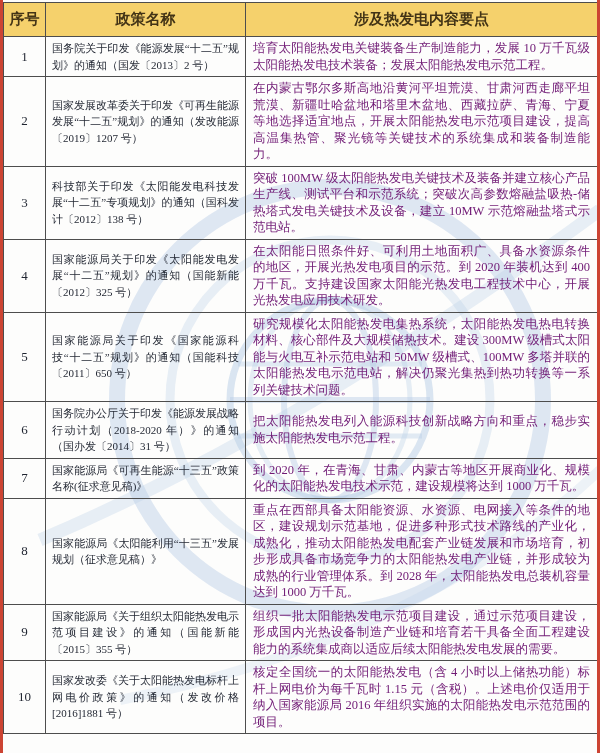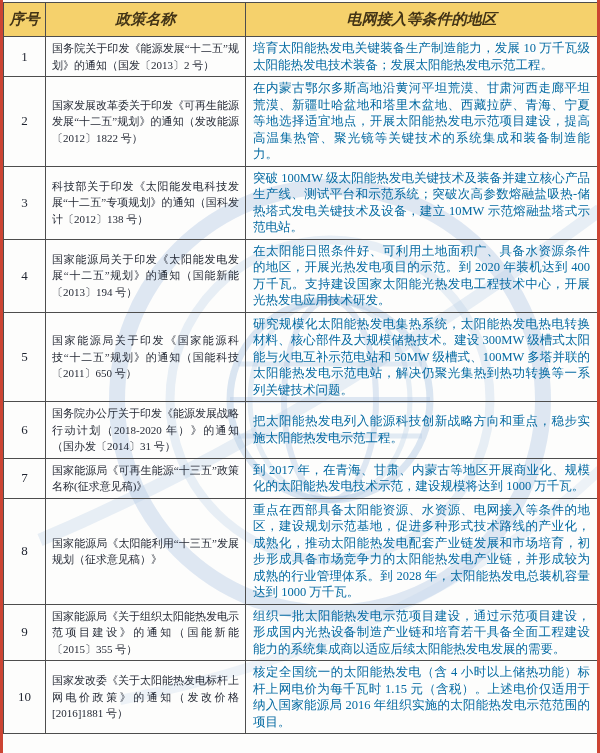--- a/index.html
+++ b/index.html
@@ -19,32 +19,32 @@
     border-collapse:collapse;table-layout:fixed;
     background:transparent;
   }
   col.c1{width:42px;} col.c2{width:200px;} col.c3{width:352px;}
   th,td{border:1px solid #4d4d4d;vertical-align:middle;background:transparent;}
   th{
     background:#f5d16c;
     height:29px;
     font-family:"Liberation Sans","DejaVu Sans",sans-serif;
     font-size:15px;font-weight:bold;color:#433416;
-    text-align:center;padding:2px 0;font-style:italic;
+    text-align:center;padding:2px 0;
   }
   td.c-num{
     text-align:center;font-size:13px;color:#1f2430;
     font-family:"Liberation Serif","DejaVu Serif",serif;
   }
   td.c-policy{
     font-size:11px;line-height:16.5px;color:#1f2430;
     padding:3px 6px;text-align:justify;text-justify:inter-ideograph;
   }
   td.c-content{
-    font-size:12.5px;line-height:16.5px;color:#0369a1;
+    font-size:12.5px;line-height:16.5px;color:#701a75;
     padding:3px 7px;text-align:justify;text-justify:inter-ideograph;
   }
 </style>
 </head>
 <body>
 
 <div id="app">
 
   <div class="edge-strip left"></div>
   <div class="edge-strip right"></div>
@@ -67,58 +67,58 @@
   <table class="policy">
     <colgroup>
         <col class="c1">
         <col class="c2">
         <col class="c3">
       </colgroup>
     <thead>
       <tr>
         <th>序号</th>
         <th>政策名称</th>
-        <th>电网接入等条件的地区</th>
+        <th>涉及热发电内容要点</th>
       </tr>
     </thead>
     <tbody>
       <tr>
         <td class="c-num">1</td>
         <td class="c-policy">国务院关于印发《能源发展“十二五”规划》的通知（国发〔2013〕2 号）</td>
         <td class="c-content">培育太阳能热发电关键装备生产制造能力，发展 10 万千瓦级太阳能热发电技术装备；发展太阳能热发电示范工程。</td>
       </tr>
       <tr>
         <td class="c-num">2</td>
-        <td class="c-policy">国家发展改革委关于印发《可再生能源发展“十二五”规划》的通知（发改能源〔2012〕1822 号）</td>
+        <td class="c-policy">国家发展改革委关于印发《可再生能源发展“十二五”规划》的通知（发改能源〔2019〕1207 号）</td>
         <td class="c-content">在内蒙古鄂尔多斯高地沿黄河平坦荒漠、甘肃河西走廊平坦荒漠、新疆吐哈盆地和塔里木盆地、西藏拉萨、青海、宁夏等地选择适宜地点，开展太阳能热发电示范项目建设，提高高温集热管、聚光镜等关键技术的系统集成和装备制造能力。</td>
       </tr>
       <tr>
         <td class="c-num">3</td>
         <td class="c-policy">科技部关于印发《太阳能发电科技发展“十二五”专项规划》的通知（国科发计〔2012〕138 号）</td>
         <td class="c-content">突破 100MW 级太阳能热发电关键技术及装备并建立核心产品生产线、测试平台和示范系统；突破次高参数熔融盐吸热-储热塔式发电关键技术及设备，建立 10MW 示范熔融盐塔式示范电站。</td>
       </tr>
       <tr>
         <td class="c-num">4</td>
-        <td class="c-policy">国家能源局关于印发《太阳能发电发展“十二五”规划》的通知（国能新能〔2013〕194 号）</td>
+        <td class="c-policy">国家能源局关于印发《太阳能发电发展“十二五”规划》的通知（国能新能〔2012〕325 号）</td>
         <td class="c-content">在太阳能日照条件好、可利用土地面积广、具备水资源条件的地区，开展光热发电项目的示范。到 2020 年装机达到 400 万千瓦。支持建设国家太阳能光热发电工程技术中心，开展光热发电应用技术研发。</td>
       </tr>
       <tr>
         <td class="c-num">5</td>
         <td class="c-policy">国家能源局关于印发《国家能源科技“十二五”规划》的通知（国能科技〔2011〕650 号）</td>
         <td class="c-content">研究规模化太阳能热发电集热系统，太阳能热发电热电转换材料、核心部件及大规模储热技术。建设 300MW 级槽式太阳能与火电互补示范电站和 50MW 级槽式、100MW 多塔并联的太阳能热发电示范电站，解决仍聚光集热到热功转换等一系列关键技术问题。</td>
       </tr>
       <tr>
         <td class="c-num">6</td>
         <td class="c-policy">国务院办公厅关于印发《能源发展战略行动计划（2018-2020 年）》的通知（国办发〔2014〕31 号）</td>
         <td class="c-content">把太阳能热发电列入能源科技创新战略方向和重点，稳步实施太阳能热发电示范工程。</td>
       </tr>
       <tr>
         <td class="c-num">7</td>
         <td class="c-policy">国家能源局《可再生能源“十三五”政策名称(征求意见稿)》</td>
-        <td class="c-content">到 2017 年，在青海、甘肃、内蒙古等地区开展商业化、规模化的太阳能热发电技术示范，建设规模将达到 1000 万千瓦。</td>
+        <td class="c-content">到 2020 年，在青海、甘肃、内蒙古等地区开展商业化、规模化的太阳能热发电技术示范，建设规模将达到 1000 万千瓦。</td>
       </tr>
       <tr>
         <td class="c-num">8</td>
         <td class="c-policy">国家能源局《太阳能利用“十三五”发展规划（征求意见稿）》</td>
         <td class="c-content">重点在西部具备太阳能资源、水资源、电网接入等条件的地区，建设规划示范基地，促进多种形式技术路线的产业化，成熟化，推动太阳能热发电配套产业链发展和市场培育，初步形成具备市场竞争力的太阳能热发电产业链，并形成较为成熟的行业管理体系。到 2028 年，太阳能热发电总装机容量达到 1000 万千瓦。</td>
       </tr>
       <tr>
         <td class="c-num">9</td>
         <td class="c-policy">国家能源局《关于组织太阳能热发电示范项目建设》的通知（国能新能〔2015〕355 号）</td>
         <td class="c-content">组织一批太阳能热发电示范项目建设，通过示范项目建设，形成国内光热设备制造产业链和培育若干具备全面工程建设能力的系统集成商以适应后续太阳能热发电发展的需要。</td>

